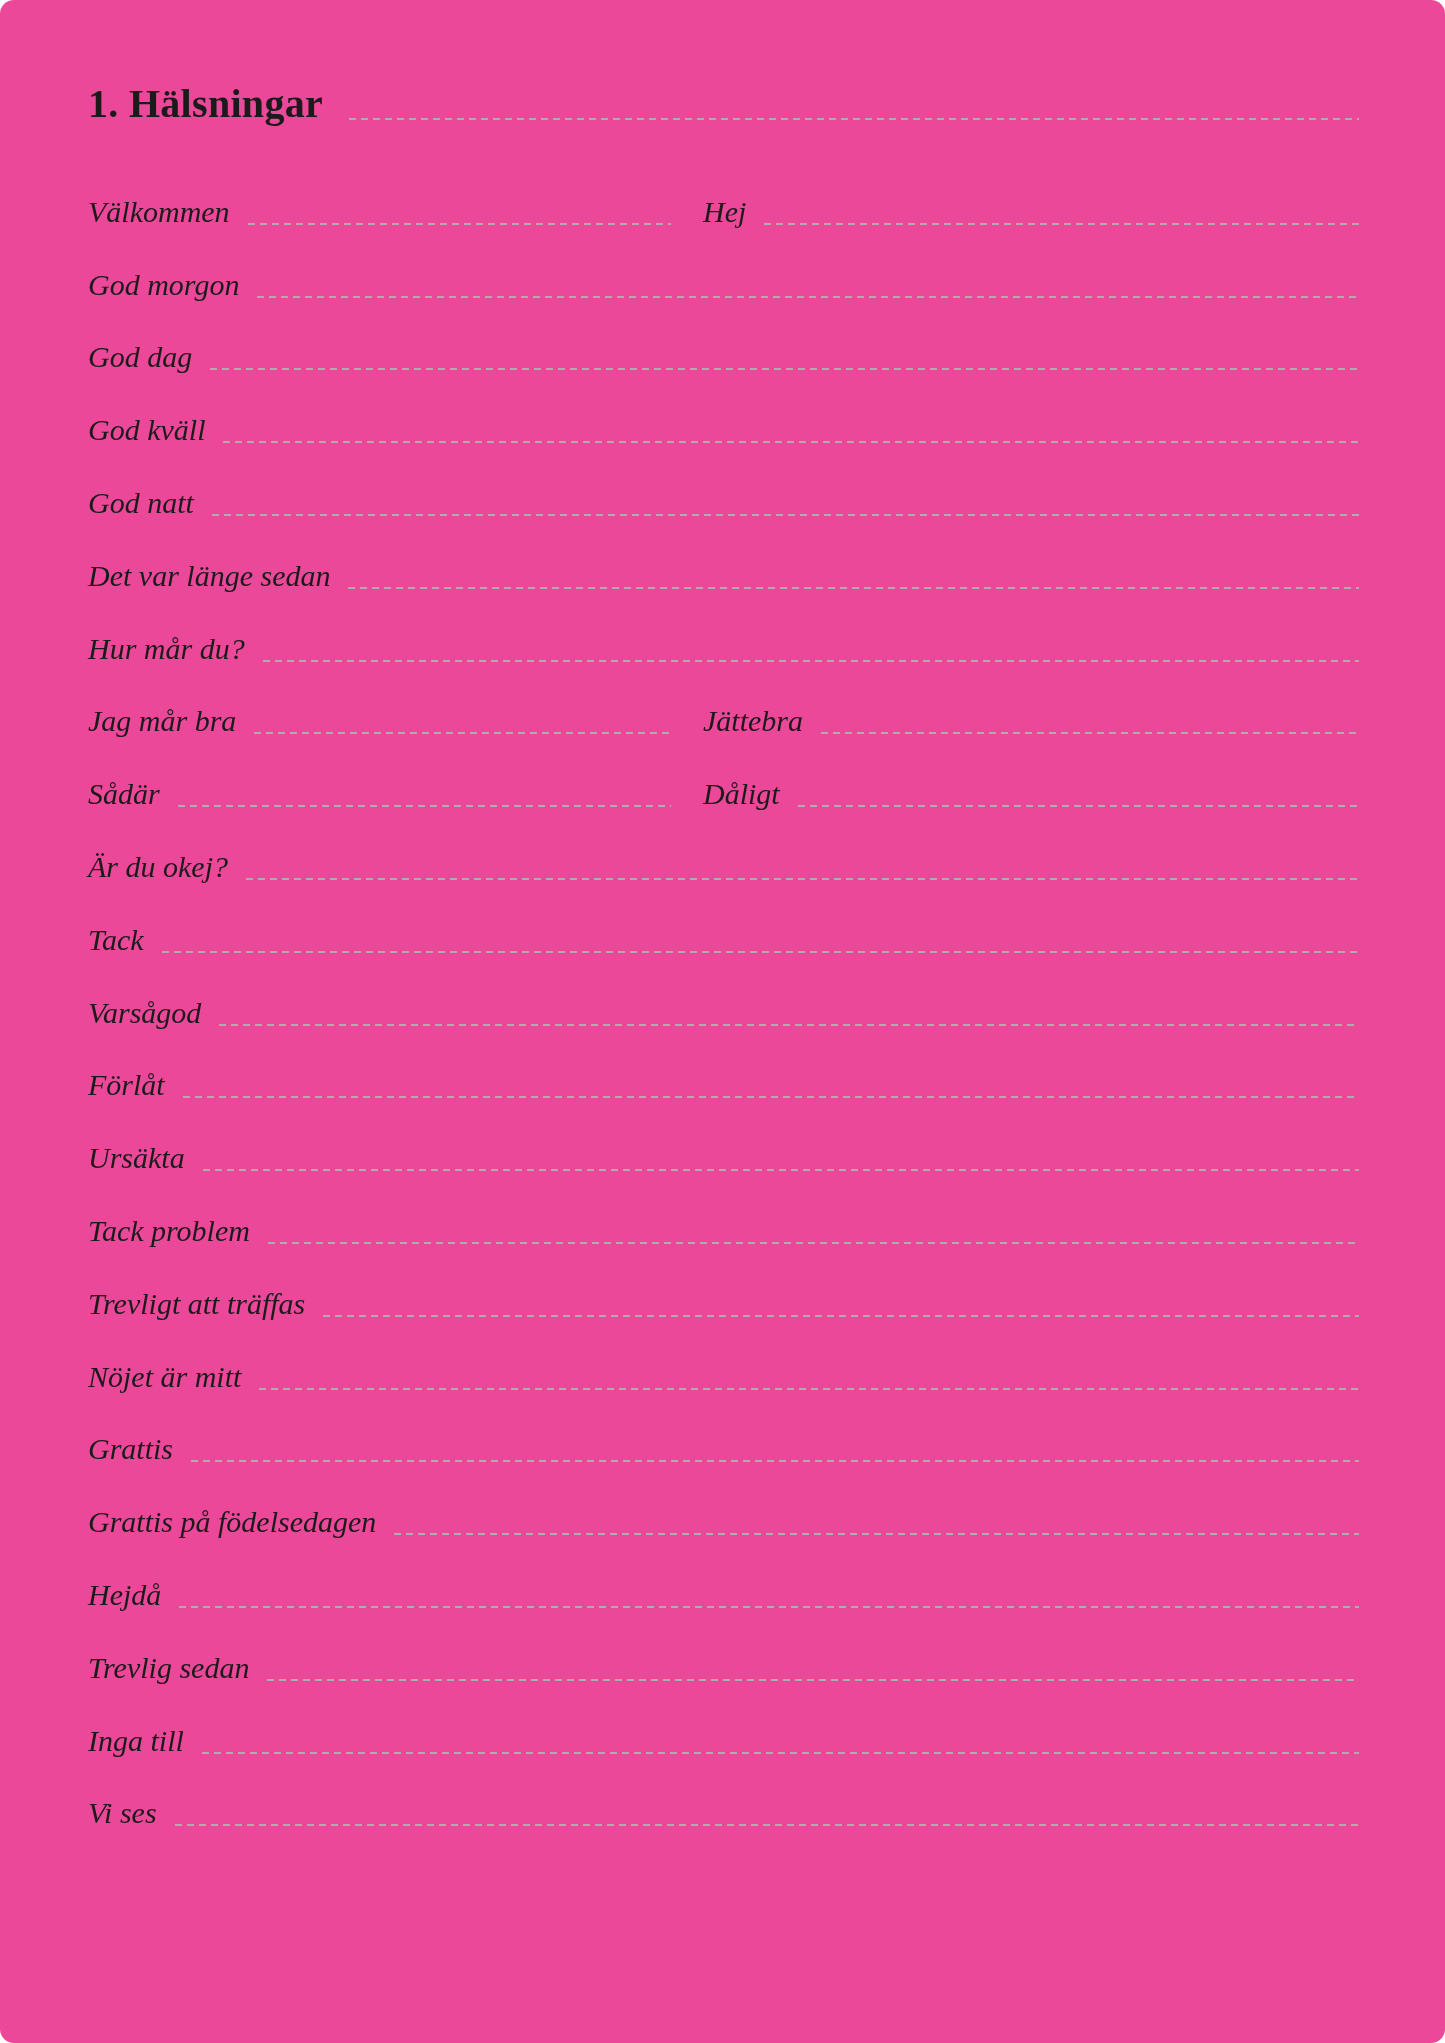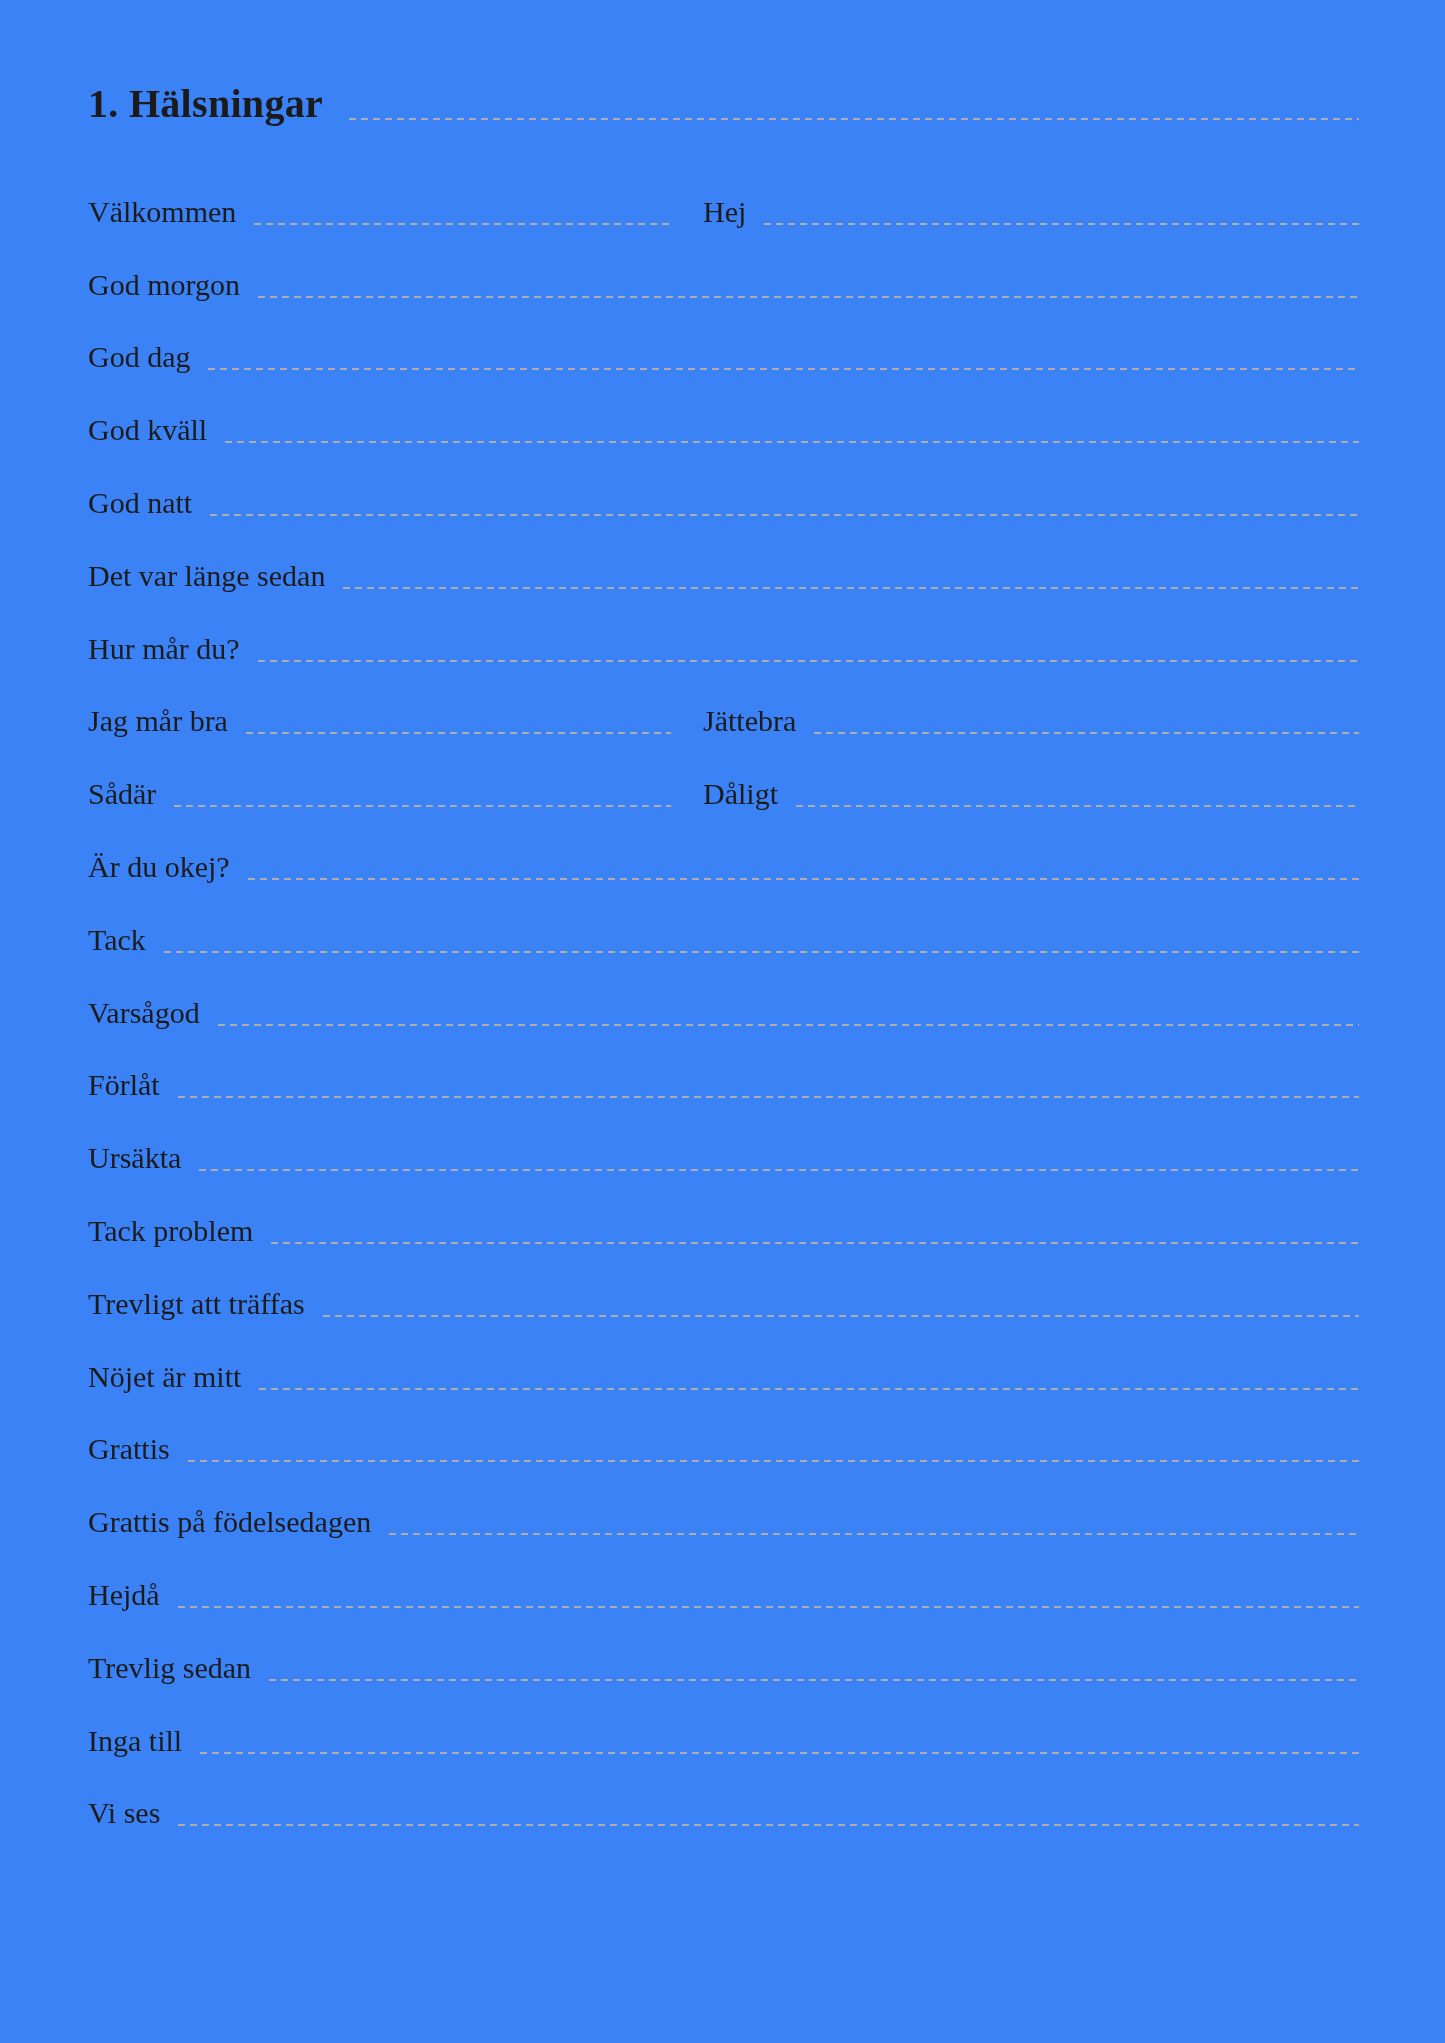--- a/index.html
+++ b/index.html
@@ -27,32 +27,32 @@
     background-image: repeating-linear-gradient(
       to right,
       var(--line-color) 0px,
       var(--line-color) 7px,
       transparent 7px,
       transparent 12px
     );
   }
   .title-row .dash { flex: 1; margin-left: 26px; margin-bottom: 4px; }
   .rows { margin-top: 30px; }
-  .row { display: flex; align-items: flex-end; height: 72.8px; }
+  .row { display: flex; align-items: flex-end; height: 72.8px; font-style: italic; }
   .term { font-size: 30px; line-height: 1; white-space: nowrap; }
   .row .dash { flex: 1; margin-left: 18px; margin-bottom: 2px; }
   .cell-left { width: 583px; display: flex; align-items: flex-end; }
   .cell-left .dash { flex: 1; margin-left: 18px; margin-bottom: 2px; }
   .cell-right { flex: 1; margin-left: 32px; display: flex; align-items: flex-end; }
   .cell-right .dash { flex: 1; margin-left: 18px; margin-bottom: 2px; }
 </style>
 </head>
 <body>
 
-<div class="page" style="color: rgb(27, 27, 27); background: #3b82f6;">
+<div class="page" style="color: rgb(27, 27, 27); background: #ec4899; border-radius: 14px;">
 
   <div class="title-row">
     <span class="title">1. Hälsningar</span>
     <div class="dash"></div>
   </div>
 
   <div class="rows">
 
     <div class="row">
       <div class="cell-left">

